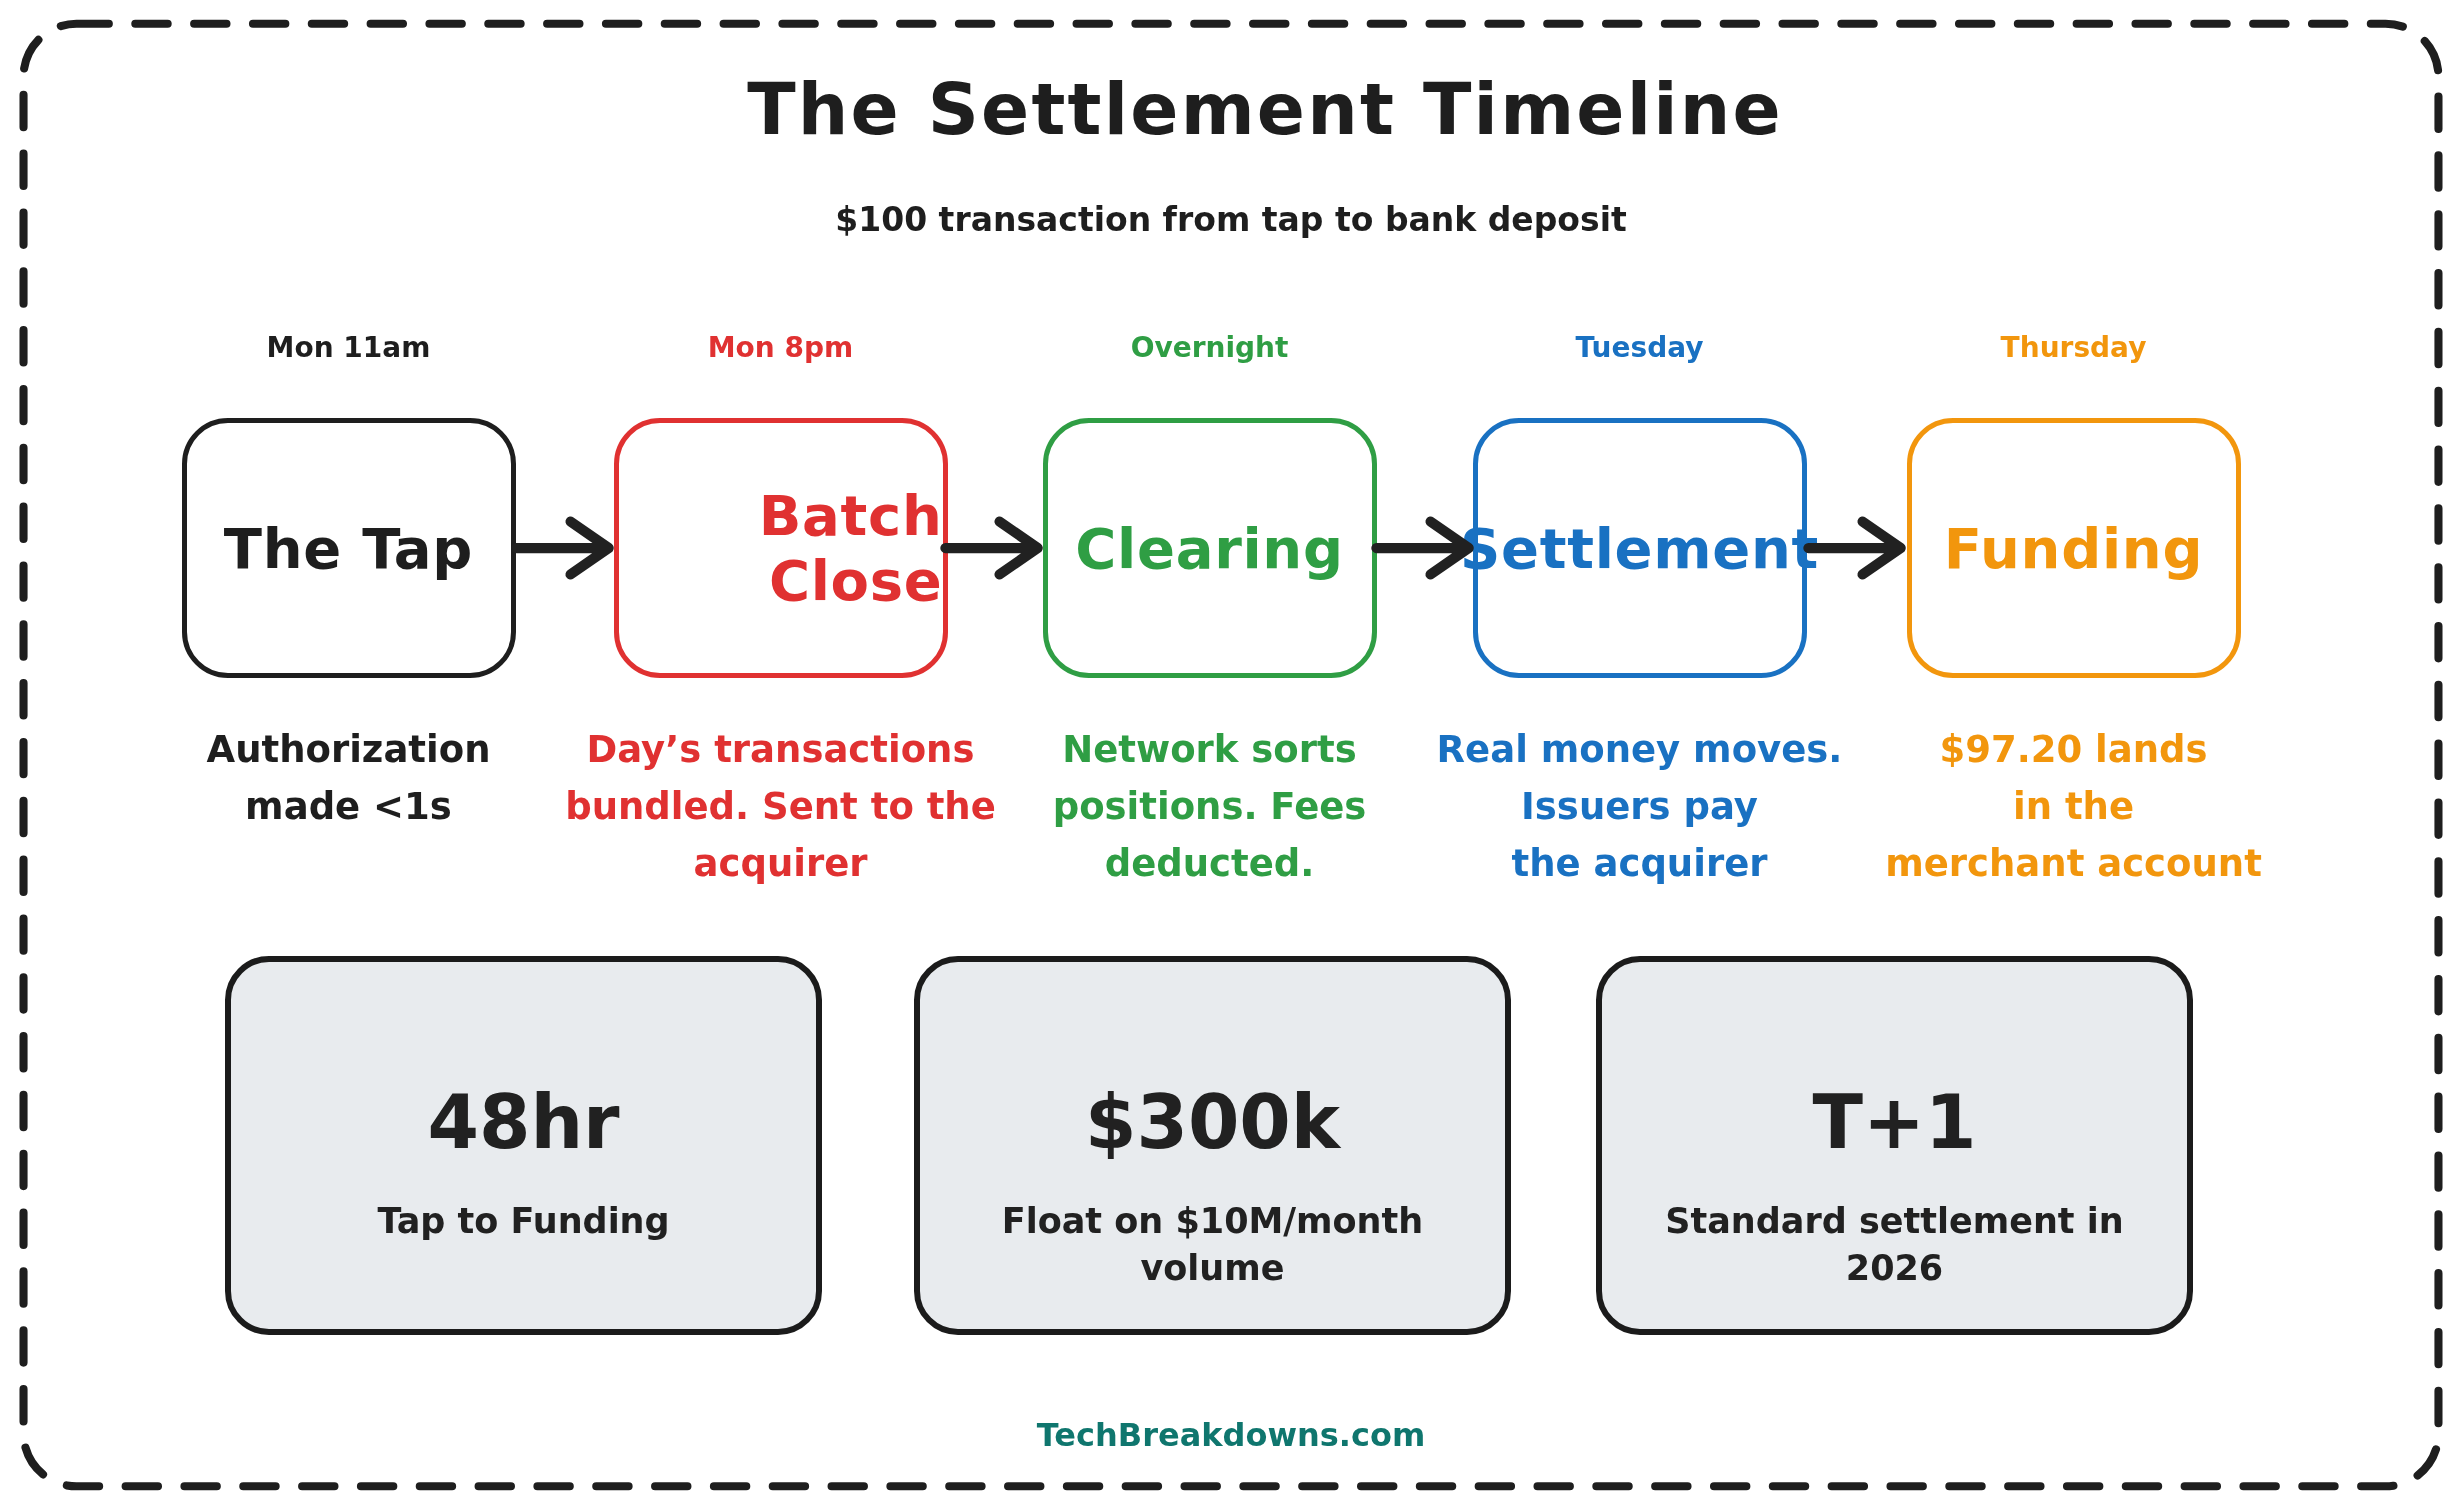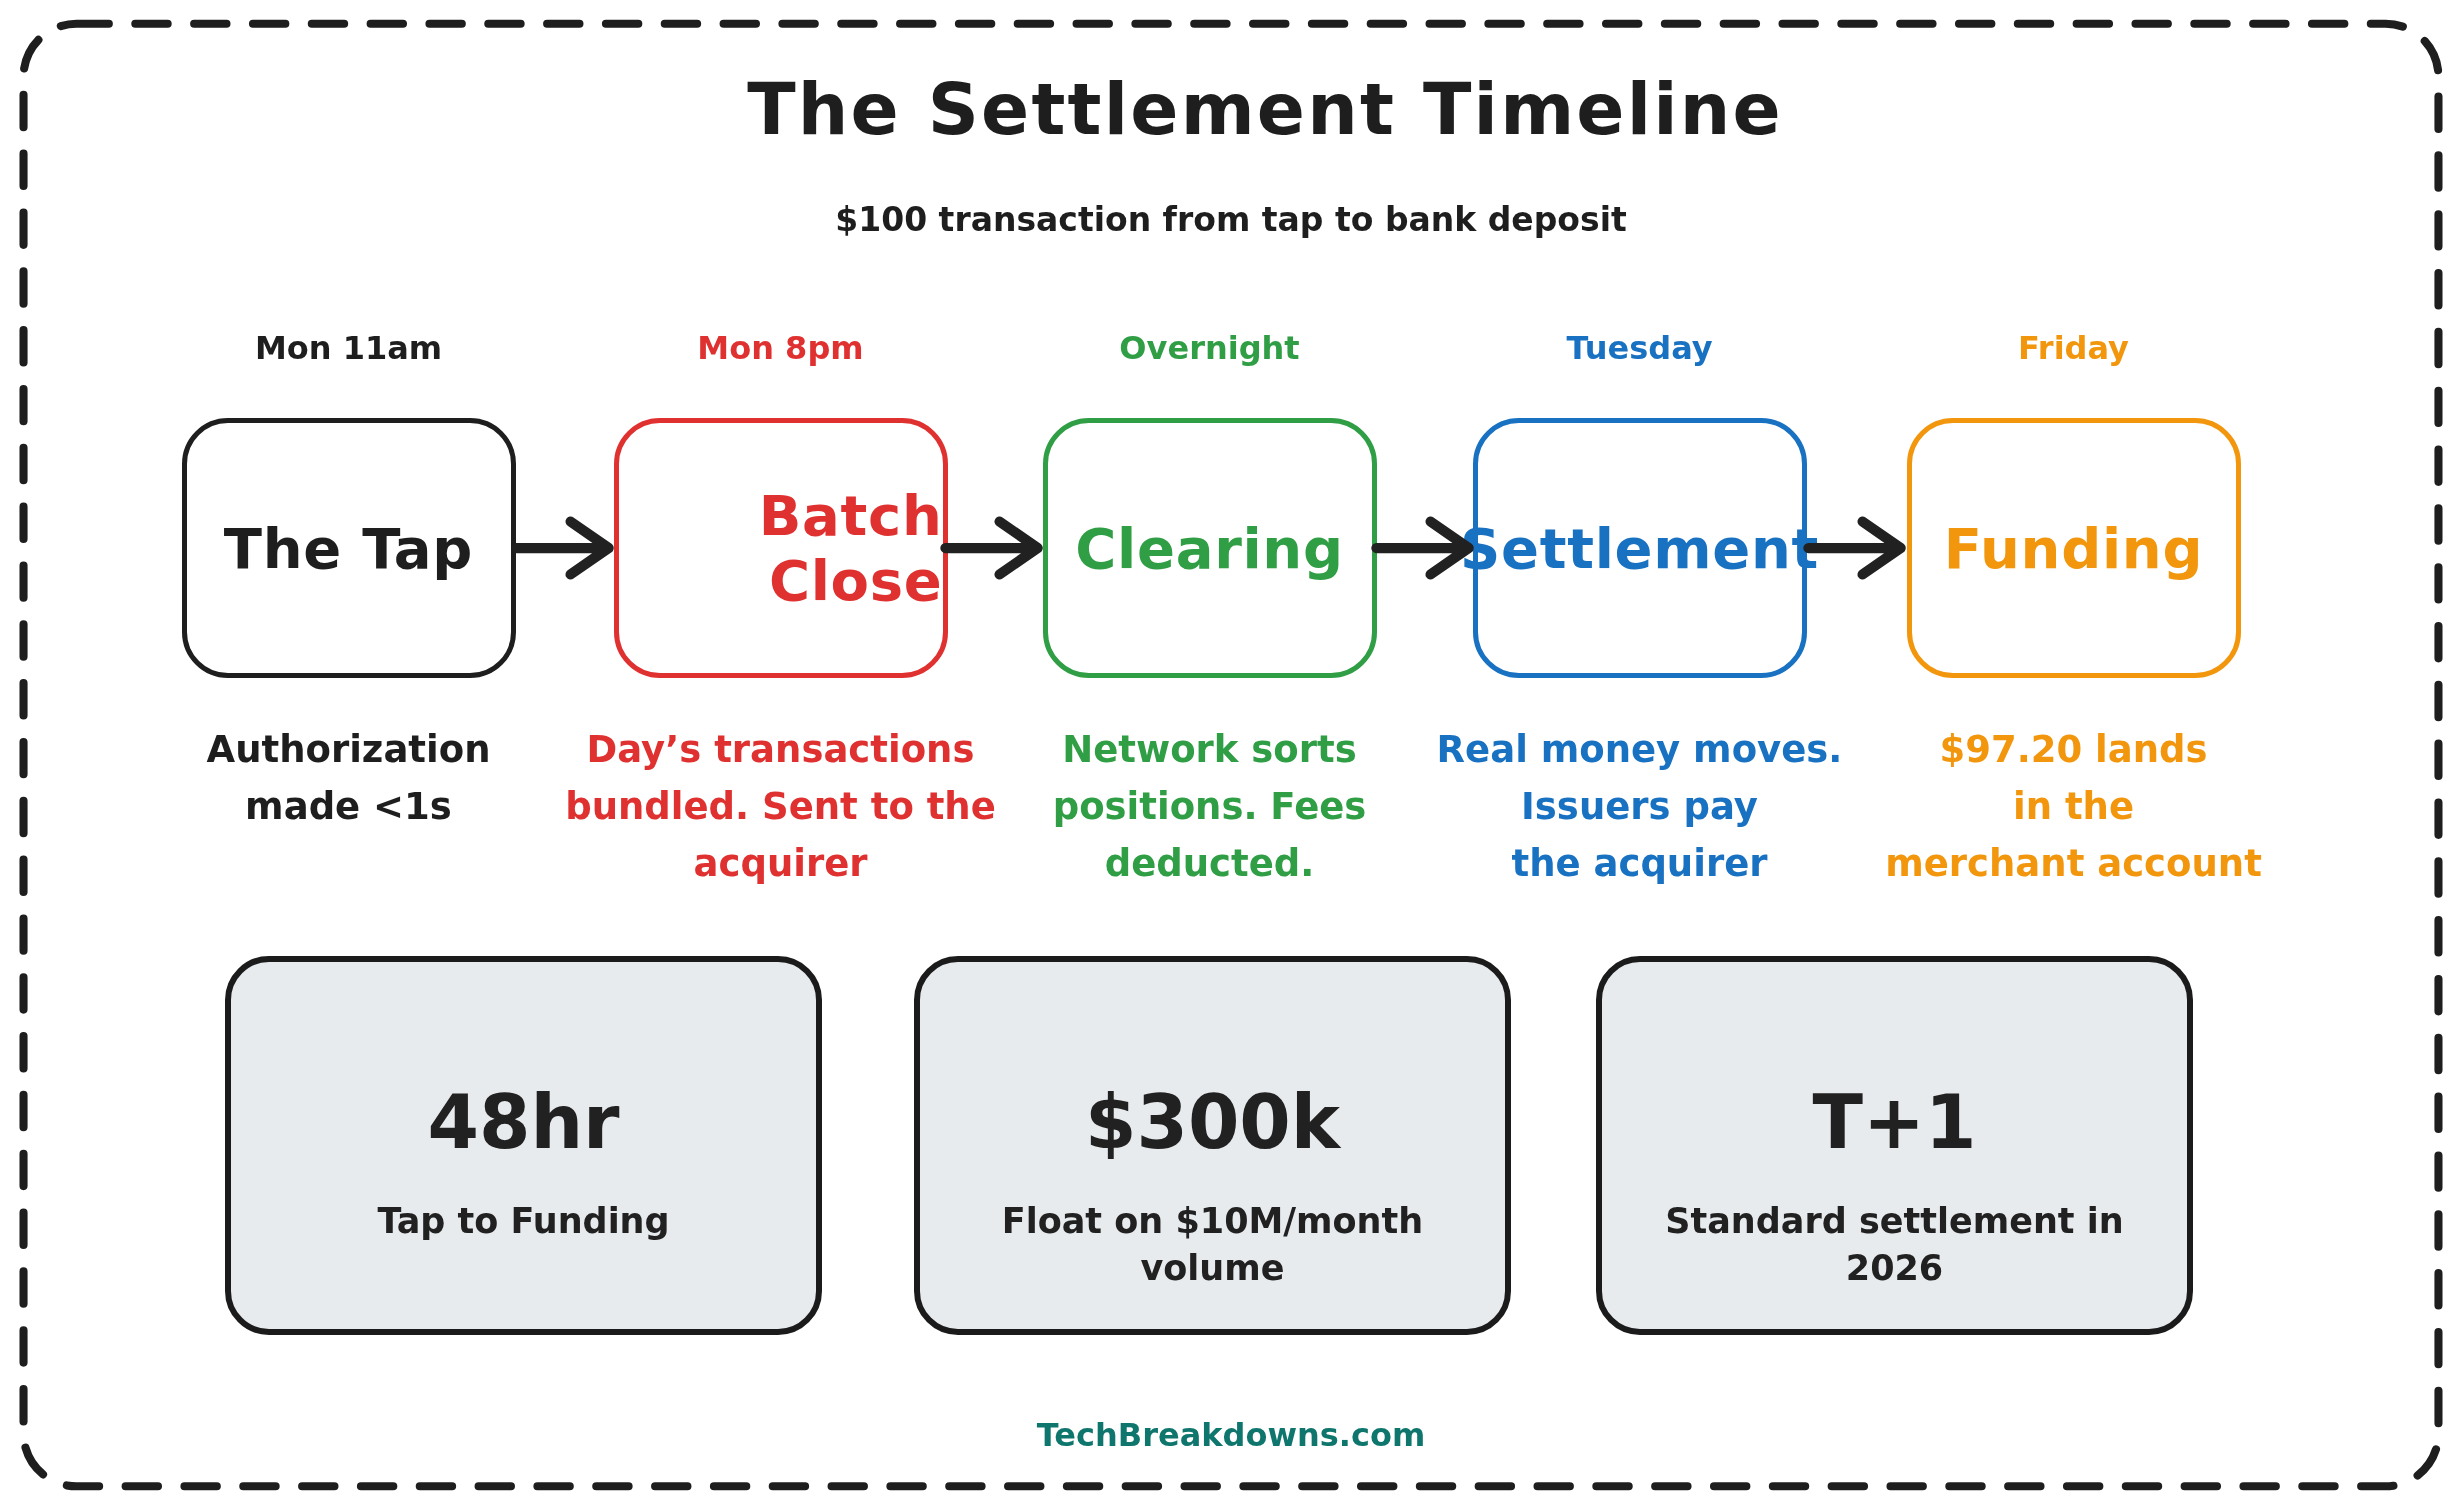--- a/index.html
+++ b/index.html
@@ -20,21 +20,21 @@
   .subtitle{
     position:absolute;top:200px;left:0;width:100%;
     text-align:center;font-size:33px;font-weight:700;
     color:#1e1e1e;margin:0;
   }
   .stage{
     position:absolute;top:329px;width:441px;
     display:flex;flex-direction:column;align-items:center;
   }
   .stage .time{
-    font-size:32px;font-weight:700;line-height:38px;
+    font-size:28px;font-weight:700;line-height:38px;
     color:var(--c);text-align:right;
   }
   .stage .box{
     margin-top:51px;
     width:324px;height:250px;
     border:5.9px solid var(--c);
     border-radius:46px;
     display:flex;align-items:center;justify-content:center;
     background:#ffffff;
   }
@@ -116,21 +116,21 @@
     <div class="time">Overnight</div>
     <div class="box">
       <span class="label">Clearing</span>
     </div>
     <div class="desc">Network sorts
 positions. Fees
 deducted.</div>
   </div>
 
   <div class="stage" style="left: 1853px; --c: #f2960d;">
-    <div class="time">Friday</div>
+    <div class="time">Thursday</div>
     <div class="box">
       <span class="label">Funding</span>
     </div>
     <div class="desc">$97.20 lands
 in the
 merchant account</div>
   </div>
 
   <svg class="arrow" style="left:509px" viewBox="0 0 150 112">
     <path d="M10 56 H132 M84 20 L136 56 L84 92" fill="none" stroke="#212121" stroke-width="14" stroke-linecap="round" stroke-linejoin="round"></path>

